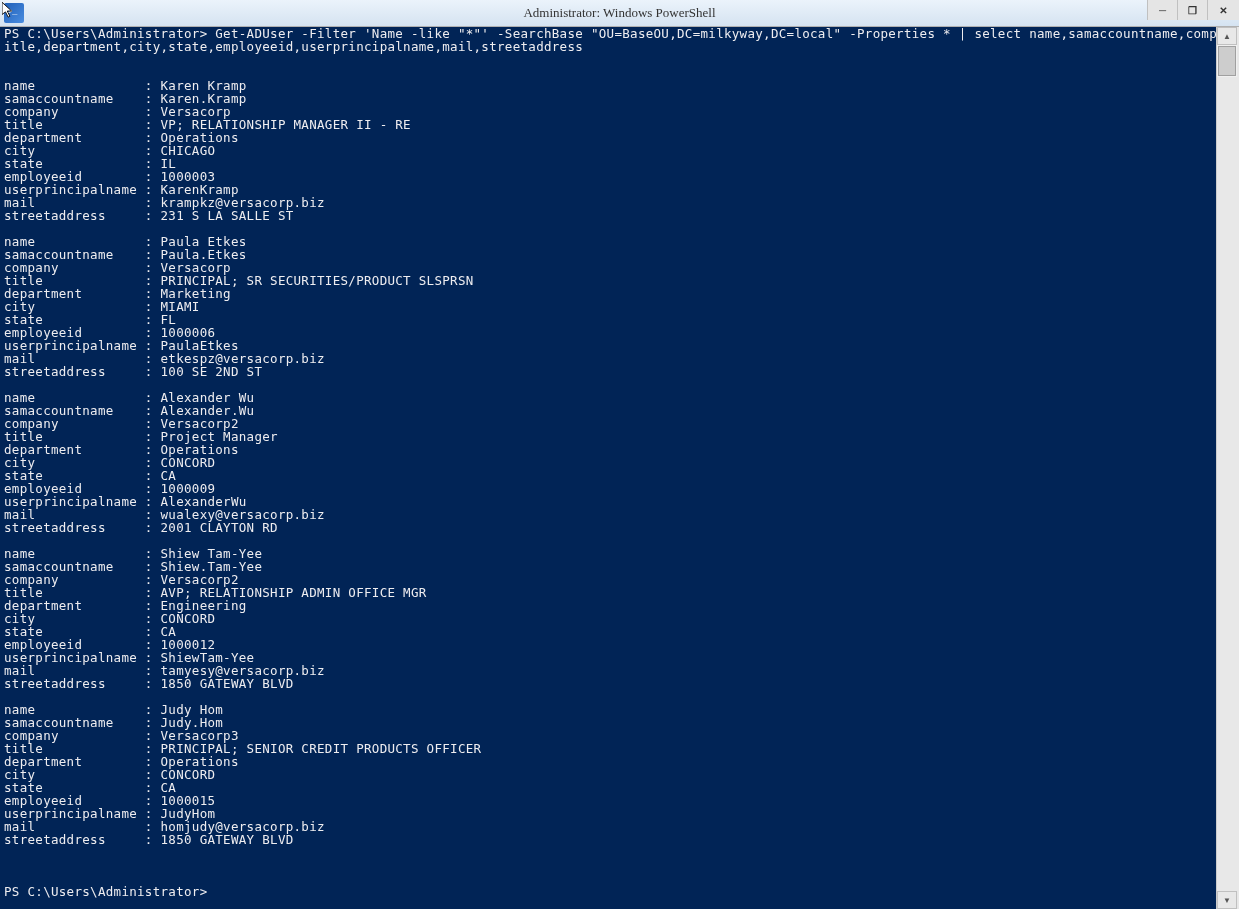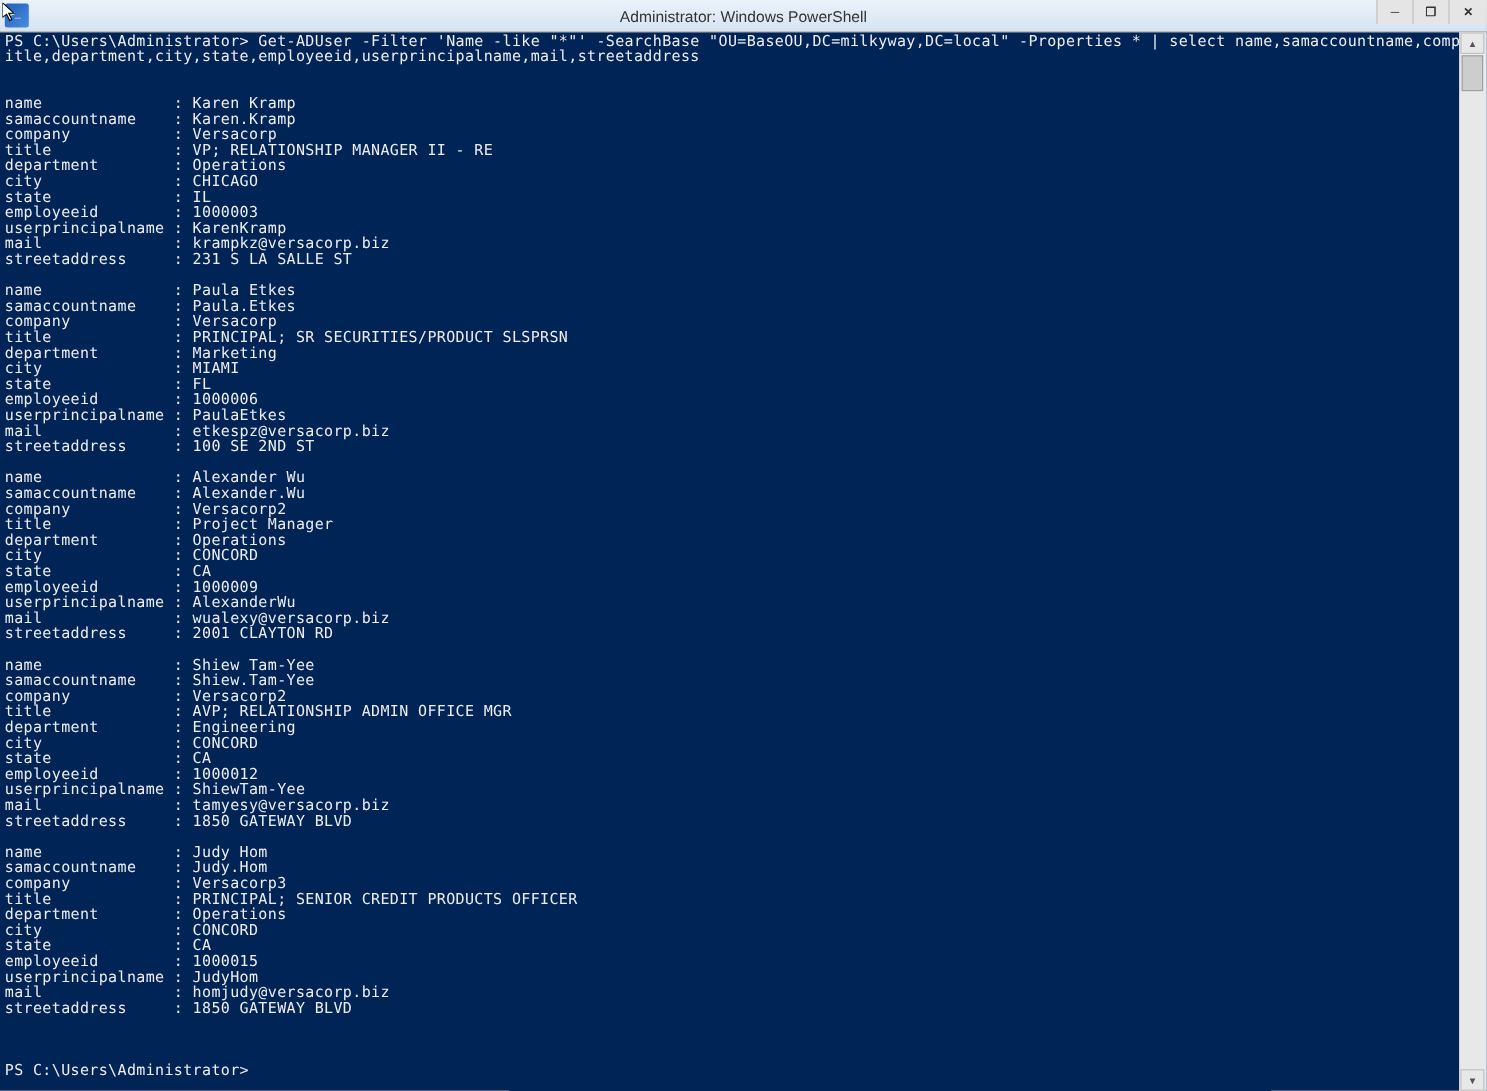--- a/index.html
+++ b/index.html
@@ -38,20 +38,21 @@
       position: absolute;
       top: 3px;
       left: 3px;
     }
     .title-text {
       position: absolute;
       left: 50%;
       transform: translateX(-50%);
       font-size: 13px;
       color: #333;
+      font-family: Liberation Serif, serif;
     }
     .window-controls {
       position: absolute;
       right: 0;
       top: 0;
       display: flex;
       height: 20px;
     }
     .window-btn {
       width: 30px;

